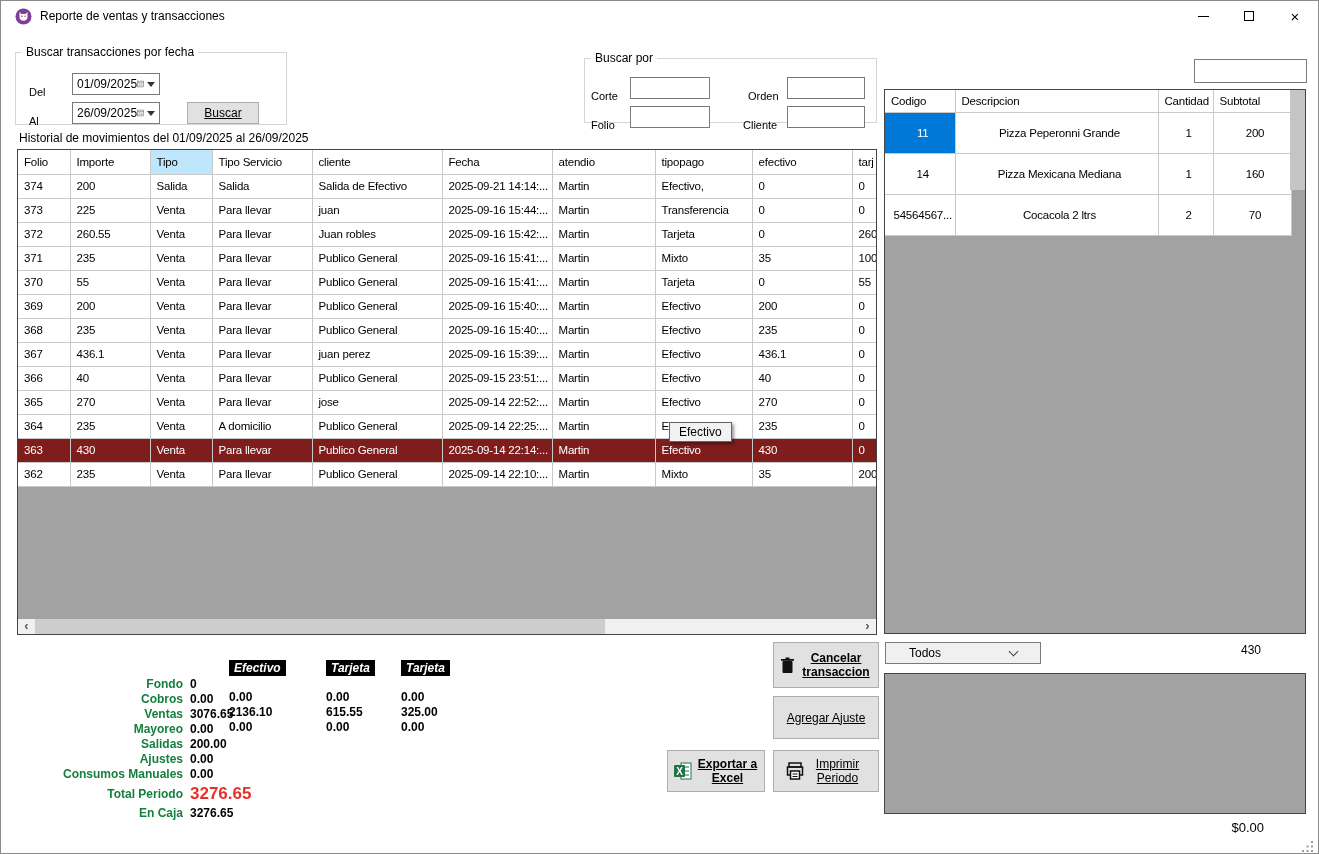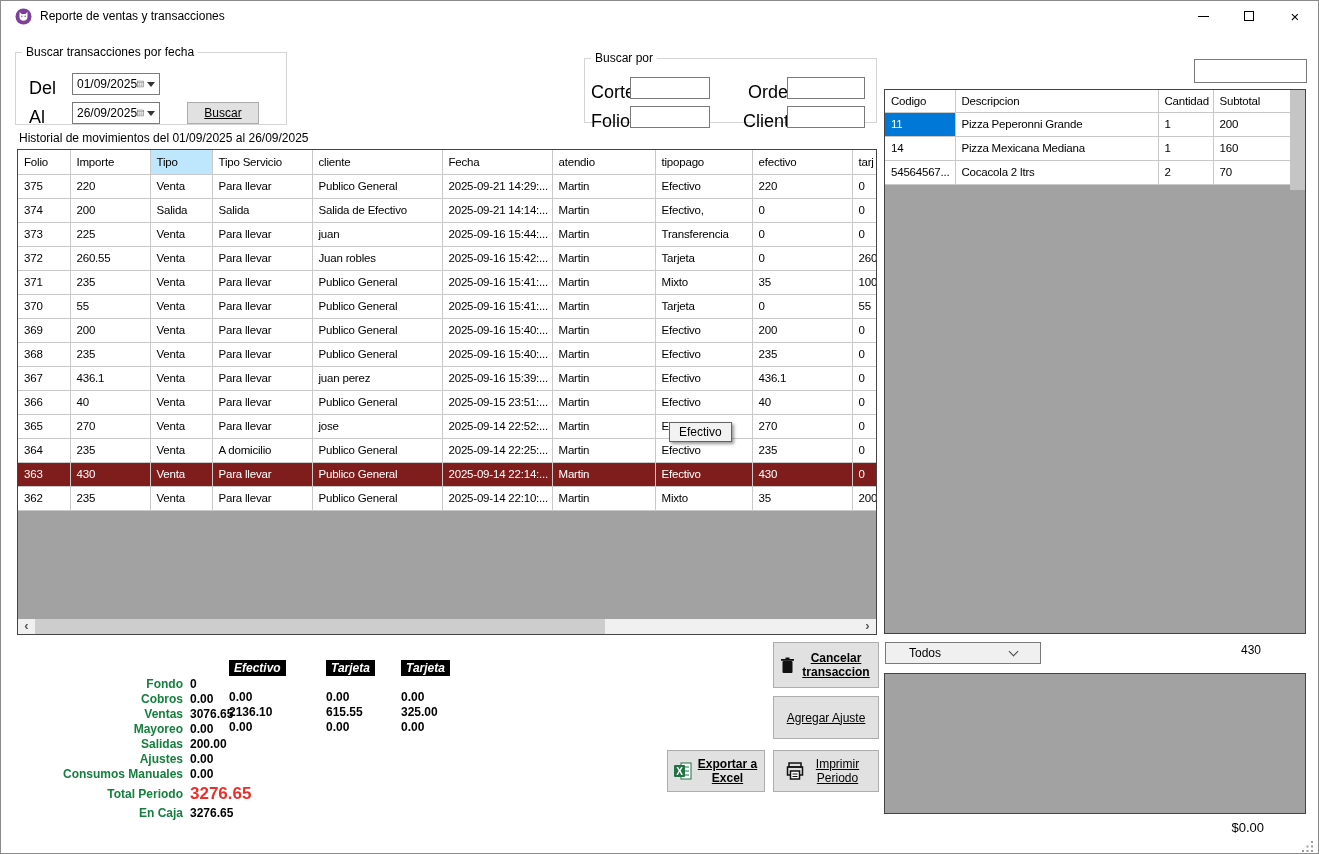--- a/index.html
+++ b/index.html
@@ -16,21 +16,21 @@
   .win-btn { width:46px; height:30px; display:flex; align-items:center; justify-content:center; }
   .glyph-min { width:11px; height:1px; background:#000; }
   .glyph-max { width:10px; height:10px; border:1px solid #000; }
   .glyph-close { font-size:15px; line-height:15px; }
 
   
   fieldset { position:absolute; border:1px solid #d5d5d5; padding:0; }
   legend { margin-left:6px; padding:0 4px; font-size:12px; }
   .fs1 { left:14px; top:44px; width:272px; height:80px; }
   .fs2 { left:583px; top:50px; width:293px; height:72px; }
-  .lbl { position:absolute; font-size:18px; }
+  .lbl { position:absolute; font-size:11px;margin-top:8px; }
   .txt { position:absolute; border:1px solid #7a7a7a; background:#fff; font-family:"Liberation Sans",sans-serif; font-size:12px; padding:0 4px; }
   .datebox { position:absolute; width:88px; height:22px; border:1px solid #7a7a7a; background:#fff; display:flex; align-items:center; padding:0 4px; }
   .datebox .dval { flex:1; font-size:12px; }
   .cal-ic { width:13px; height:12px; margin-right:3px; }
   .dd-arrow { width:0; height:0; border-left:4px solid transparent; border-right:4px solid transparent; border-top:5px solid #333; }
   .btn { position:absolute; background:#e1e1e1; border:1px solid #adadad; font-family:"Liberation Sans",sans-serif; font-size:12px; display:flex; align-items:center; justify-content:center; text-align:center;text-decoration:underline; }
 
   
   .hist-label { left:18px; top:130px; font-size:12px; }
   .grid { left:16px; top:148px; width:860px; height:486px; background:#a2a2a2; border:1px solid #444; overflow:hidden; }
@@ -44,21 +44,21 @@
   .hscroll { position:absolute; left:0; bottom:0; width:858px; height:15px; background:#f0f0f0; }
   .hscroll .arr { position:absolute; top:0; width:17px; height:15px; color:#555; font-size:13px; line-height:14px; text-align:center; font-weight:bold; }
   .hscroll .arr.left { left:0; } .hscroll .arr.right { right:0; }
   .hscroll .thumb { position:absolute; left:17px; top:0; width:570px; height:15px; background:#cdcdcd; }
 
   
   .rpanel { left:883px; top:88px; width:422px; height:545px; background:#a2a2a2; border:1px solid #444; overflow:hidden; }
   .pgrid { width:406px; font-size:11.5px; letter-spacing:-0.2px; }
   .pgrid th, .pgrid td { border-right:1px solid #c9c9c9; border-bottom:1px solid #c9c9c9;
       text-align:left; padding:0 0 0 6px; white-space:nowrap; overflow:hidden; font-weight:normal; background:#fff; }
-  .pgrid th { height:22px; } .pgrid td { height:24px; }
+  .pgrid th { height:22px; } .pgrid td { height:41px;text-align:center; }
   .pgrid td.sel-cell { background:#0078d7; color:#fff; }
   .vscroll { position:absolute; right:0; top:0; width:15px; height:100px; background:#c5c5c5; }
 
   .topright-box { left:1193px; top:58px; width:113px; height:24px; }
 
   .combo { left:884px; top:641px; width:156px; height:22px; background:#f0f0f0; border:1px solid #7a7a7a; display:flex; align-items:center; padding:0 23px; }
   .combo .cval { flex:1; font-size:12px; }
   .combo .chev { width:7px; height:7px; border-right:1.5px solid #444; border-bottom:1.5px solid #444; transform:rotate(45deg); margin-top:-4px; }
   .amount430 { left:1200px; top:642px; width:60px; text-align:right; font-size:12px; }
   .darkbox { left:883px; top:672px; width:422px; height:141px; background:#a2a2a2; border:1px solid #444; }
@@ -188,32 +188,20 @@
             <th>cliente</th>
             <th>Fecha</th>
             <th>atendio</th>
             <th>tipopago</th>
             <th>efectivo</th>
             <th>tarj</th>
           </tr>
         </thead>
       <tbody>
           <tr>
-            <td>375</td>
-            <td>220</td>
-            <td>Venta</td>
-            <td>Para llevar</td>
-            <td>Publico General</td>
-            <td>2025-09-21 14:29:...</td>
-            <td>Martin</td>
-            <td>Efectivo</td>
-            <td>220</td>
-            <td>0</td>
-          </tr>
-          <tr>
             <td>374</td>
             <td>200</td>
             <td>Salida</td>
             <td>Salida</td>
             <td>Salida de Efectivo</td>
             <td>2025-09-21 14:14:...</td>
             <td>Martin</td>
             <td>Efectivo,</td>
             <td>0</td>
             <td>0</td>

